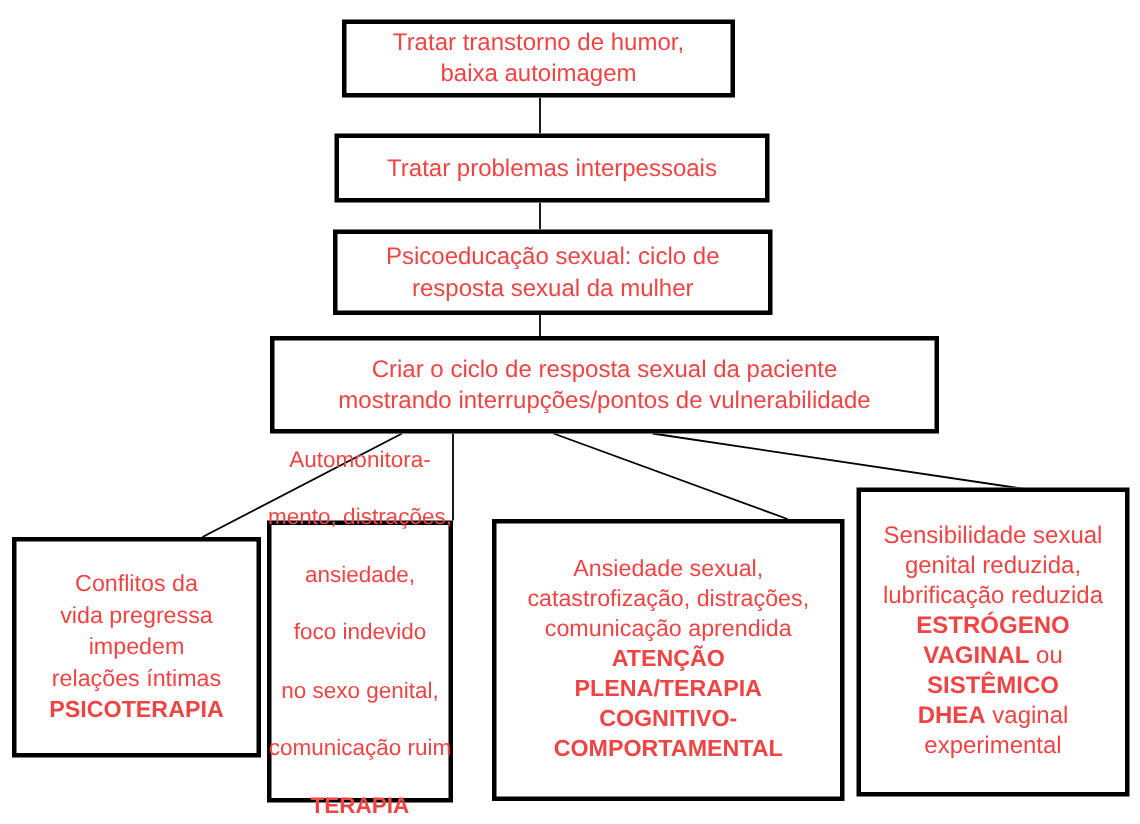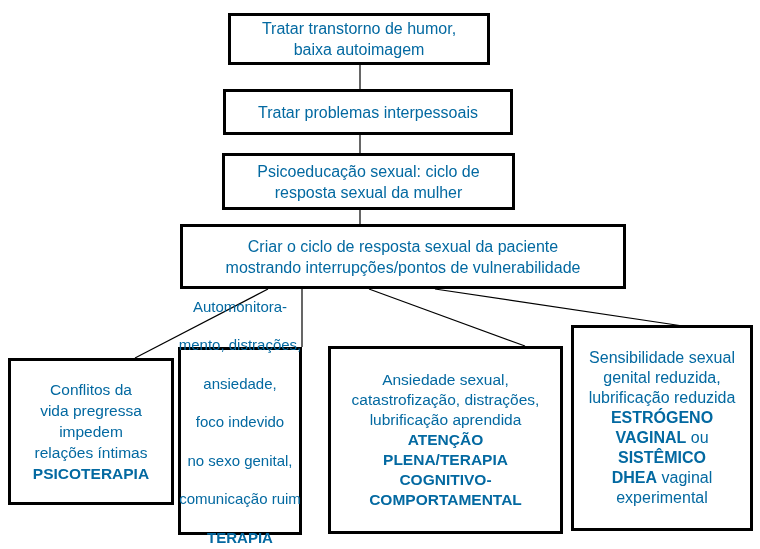--- a/index.html
+++ b/index.html
@@ -6,21 +6,21 @@
     margin: 0;
     padding: 0;
     background: #ffffff;
   }
   #canvas {
     position: relative;
     width: 760px;
     height: 549px;
     background: #ffffff;
     font-family: "Liberation Sans", sans-serif;
-    color: #0369a1;
+    color: #ef4444;
     overflow: hidden;
   }
   #connector-svg {
     position: absolute;
     left: 0;
     top: 0;
     width: 760px;
     height: 549px;
   }
   .box {
@@ -101,21 +101,21 @@
       <div class="ln"><span>foco indevido</span></div>
       <div class="ln"><span>no sexo genital,</span></div>
       <div class="ln"><span>comunicação ruim</span></div>
       <div class="ln"><span class="bold">TERAPIA</span></div>
       <div class="ln"><span class="bold">SEXUAL</span></div>
     </div>
 
   <div class="box b3">
       <div class="ln"><span>Ansiedade sexual,</span></div>
       <div class="ln"><span>catastrofização, distrações,</span></div>
-      <div class="ln"><span>lubrificação aprendida</span></div>
+      <div class="ln"><span>comunicação aprendida</span></div>
       <div class="ln"><span class="bold">ATENÇÃO</span></div>
       <div class="ln"><span class="bold">PLENA/TERAPIA</span></div>
       <div class="ln"><span class="bold">COGNITIVO-</span></div>
       <div class="ln"><span class="bold">COMPORTAMENTAL</span></div>
     </div>
 
   <div class="box b4">
       <div class="ln"><span>Sensibilidade sexual</span></div>
       <div class="ln"><span>genital reduzida,</span></div>
       <div class="ln"><span>lubrificação reduzida</span></div>

